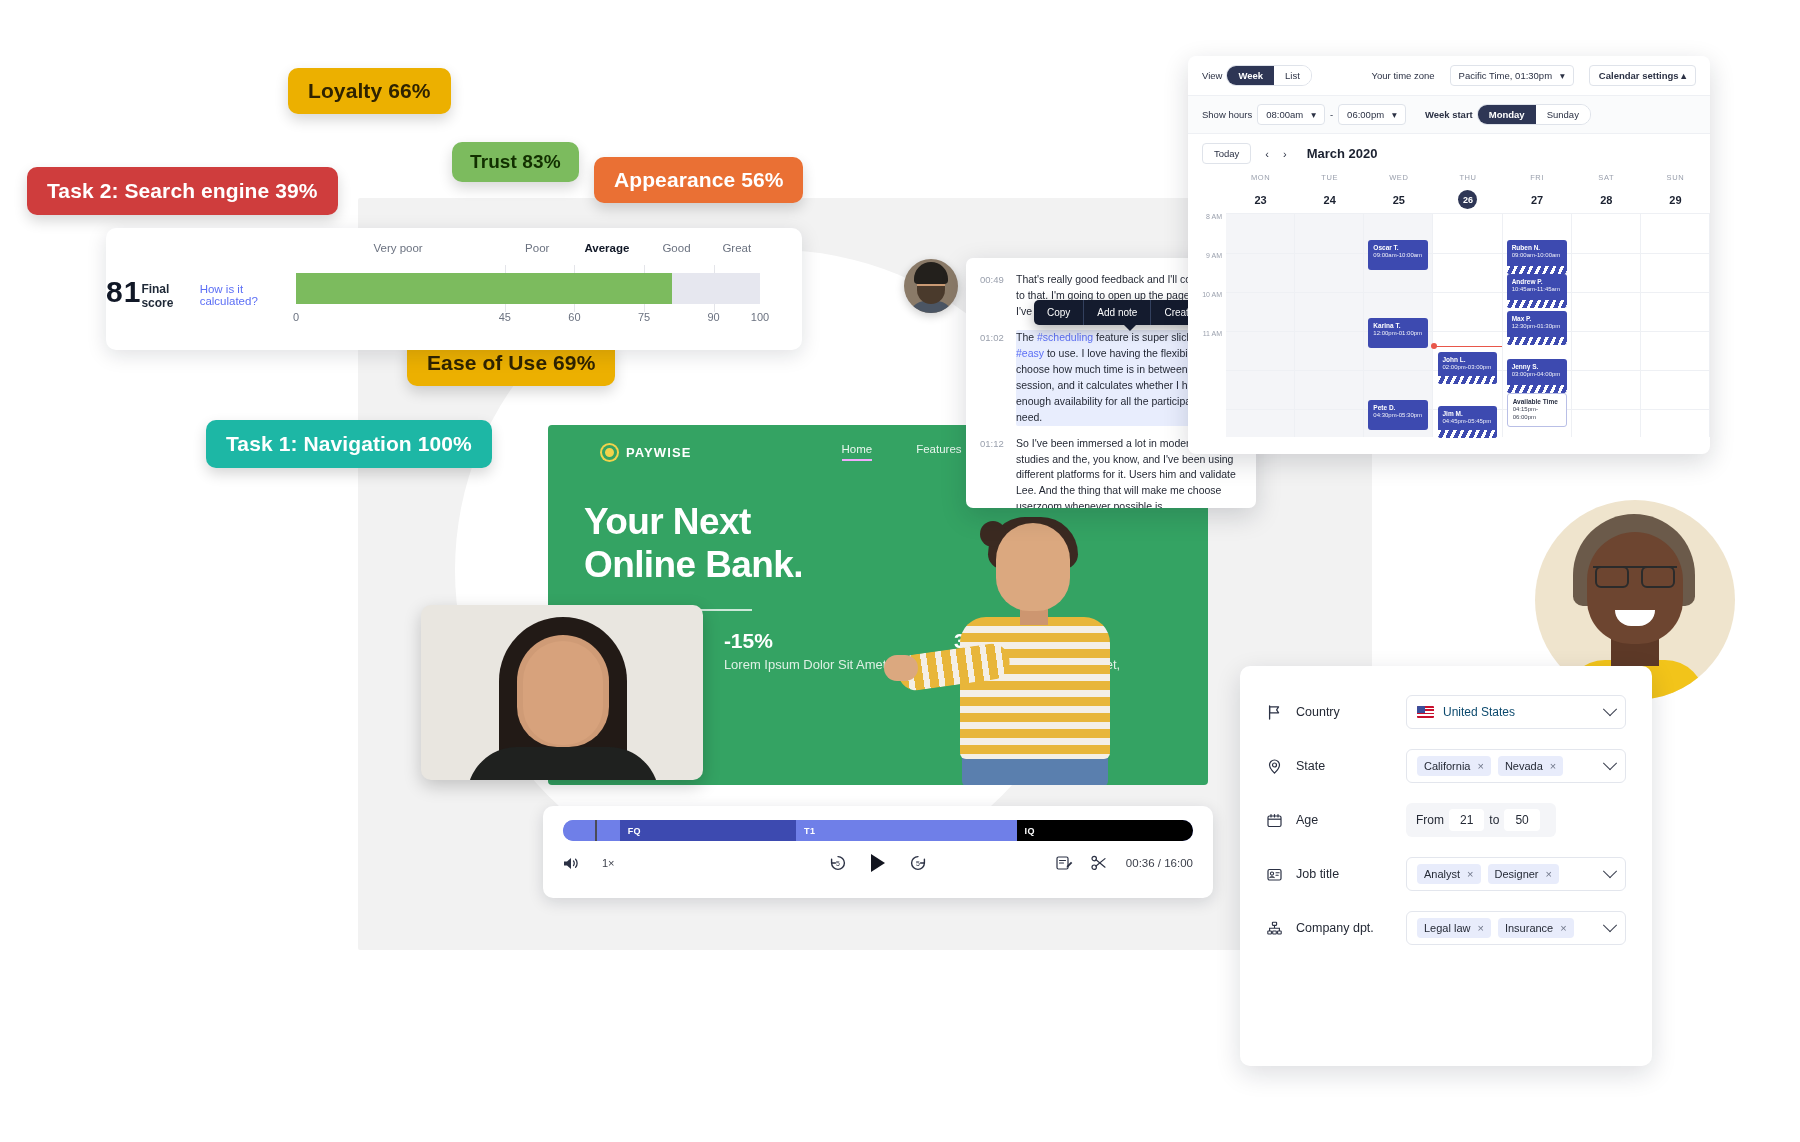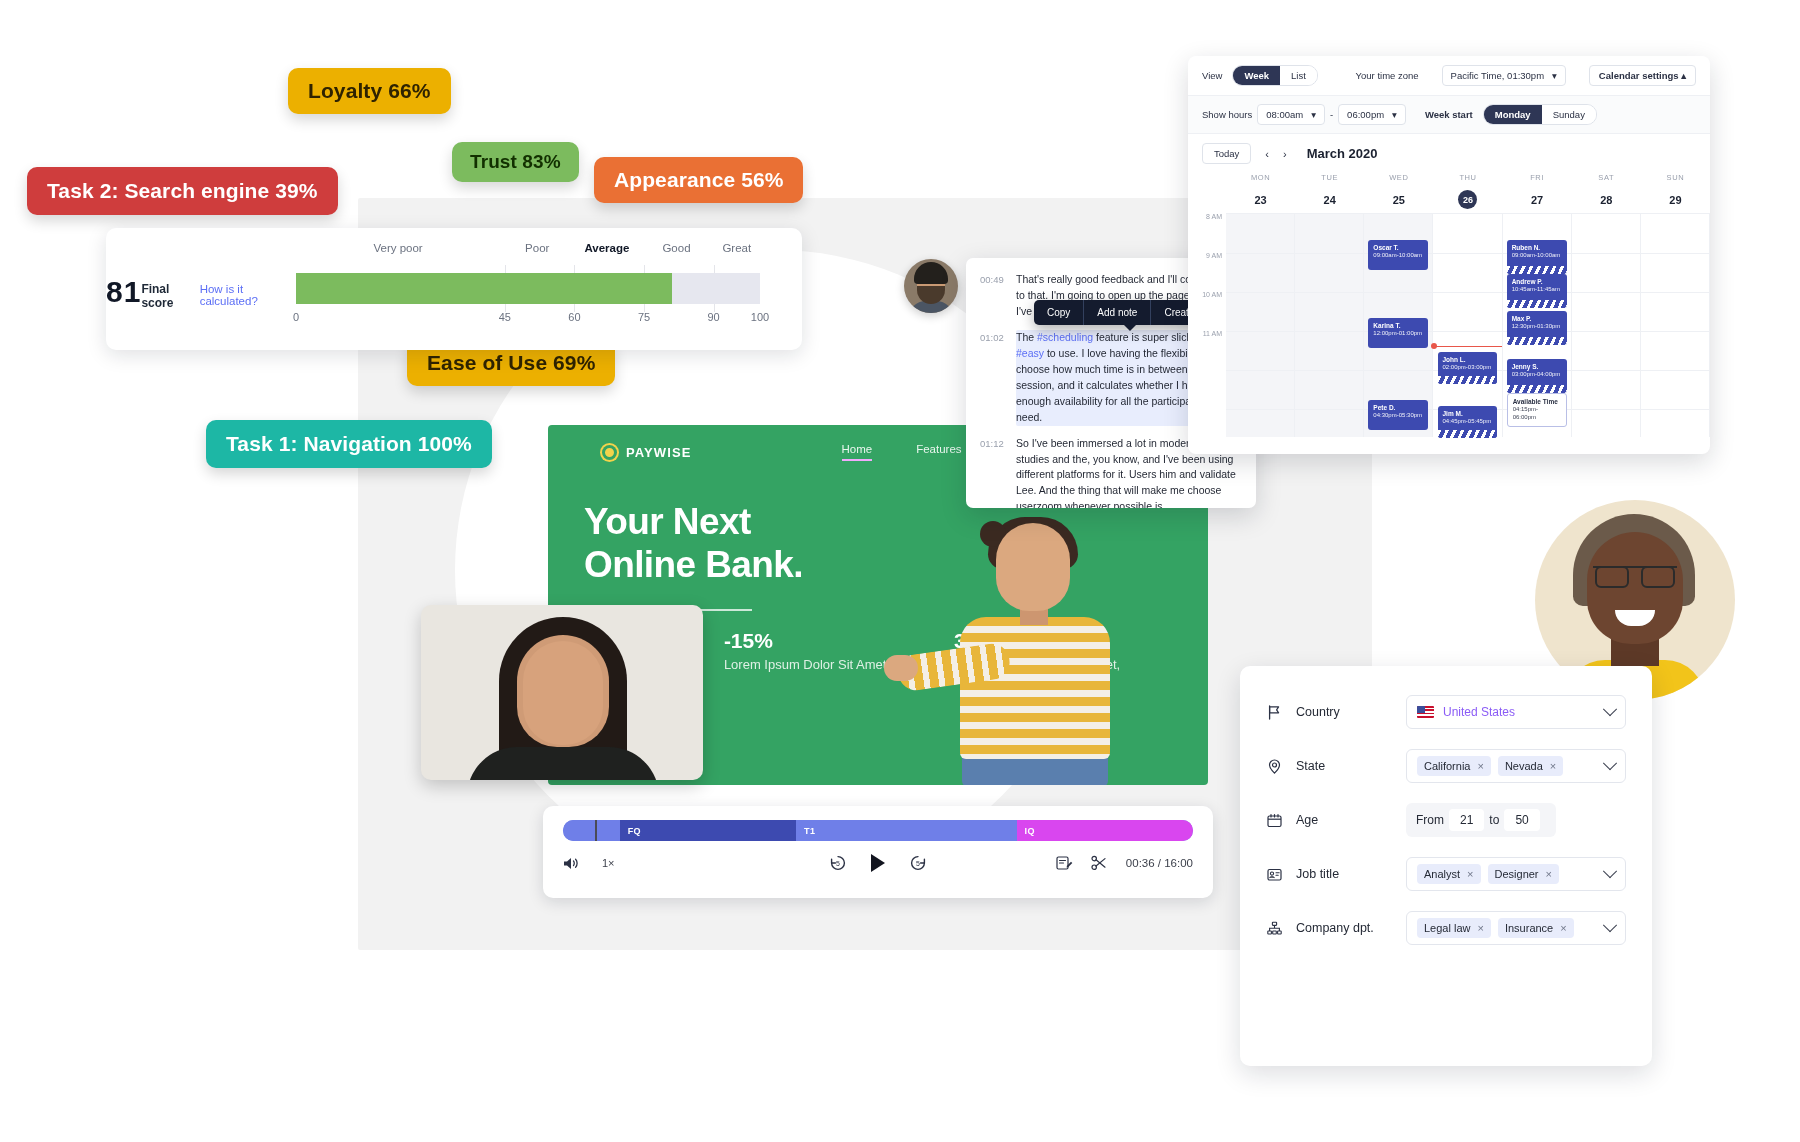--- a/index.html
+++ b/index.html
@@ -162,26 +162,26 @@
   .al-shirt{position:absolute;left:30px;top:160px;width:140px;height:48px;background:#f2c41a;border-radius:40px 40px 0 0;}
 
   
   .calendar{
     position:absolute;left:1188px;top:56px;width:522px;height:398px;
     background:#ffffff;border-radius:8px;box-shadow:0 8px 26px rgba(16,24,40,.16);
     overflow:hidden;box-sizing:border-box;
   }
   .cal-bar1{display:flex;align-items:center;padding:9px 14px;border-bottom:1px solid #eef0f4;font-size:9.5px;color:#2b3144;}
   .cal-bar2{display:flex;align-items:center;padding:8px 14px;background:#fafbfc;border-bottom:1px solid #eef0f4;font-size:9.5px;color:#2b3144;}
-  .seg-group{display:flex;border:1px solid #dfe3ea;border-radius:10px;overflow:hidden;margin-left:10px;}
+  .seg-group{display:flex;border:1px solid #dfe3ea;border-radius:10px;overflow:hidden;margin-left:4px;}
   .seg-btn{padding:4px 11px;font-size:9.5px;color:#2b3144;background:#ffffff;}
   .seg-btn.on{background:#2e3655;color:#ffffff;font-weight:bold;}
   .cal-select{display:inline-flex;align-items:center;gap:8px;border:1px solid #dfe3ea;border-radius:4px;
      padding:4px 8px;font-size:9.5px;color:#2b3144;background:#fff;margin:0 5px;}
-  .cal-right{margin-left:auto;display:flex;align-items:center;gap:18px;}
+  .cal-right{margin-left:auto;display:flex;align-items:center;gap:10px;}
   .cal-btn{border:1px solid #dfe3ea;border-radius:4px;padding:4px 9px;font-size:9.5px;font-weight:bold;color:#2b3144;background:#fff;}
   .cal-nav{display:flex;align-items:center;padding:9px 14px;gap:14px;}
   .today-btn{border:1px solid #dfe3ea;border-radius:4px;padding:4px 11px;font-size:9.5px;color:#2b3144;background:#fff;}
   .arrow{font-size:11px;color:#2b3144;cursor:pointer;}
   .cal-month{font-size:13px;font-weight:bold;color:#1b2130;margin-left:6px;}
   .cal-grid{position:relative;}
   .cal-head{display:flex;padding-left:38px;}
   .cal-head div{flex:1;text-align:center;}
   .dow{font-size:7.5px;color:#9aa0ad;letter-spacing:.6px;}
   .dnum{font-size:11px;font-weight:bold;color:#1b2130;margin-top:8px;height:19px;display:flex;align-items:center;justify-content:center;}
@@ -212,21 +212,21 @@
     position:absolute;left:1240px;top:666px;width:412px;height:400px;
     background:#ffffff;border-radius:10px;box-shadow:0 8px 26px rgba(16,24,40,.14);
     padding:26px 26px 20px 26px;box-sizing:border-box;
   }
   .f-row{display:flex;align-items:center;height:40px;margin-bottom:14px;}
   .f-label{display:flex;align-items:center;gap:13px;width:140px;flex:none;}
   .f-label span{font-size:12.5px;color:#252a36;}
   .f-ctl{flex:1;display:flex;align-items:center;border:1px solid #e3e6ed;border-radius:6px;
      height:34px;padding:0 10px;box-sizing:border-box;background:#ffffff;}
   .f-ctl.plain{border:none;background:#f4f5f8;}
-  .f-val{font-size:12px;color:#8b5cf6;}
+  .f-val{font-size:12px;color:#0c4a6e;}
   .chev{margin-left:auto;width:9px;height:9px;border-right:1.6px solid #3b4050;border-bottom:1.6px solid #3b4050;
      transform:rotate(45deg) translate(-2px,-2px);}
   .chip{display:inline-flex;align-items:center;gap:7px;background:#e8ecfb;border-radius:4px;
      padding:4px 7px;margin-right:7px;font-size:11px;color:#252a36;}
   .chip i{font-style:normal;color:#70778a;font-size:11px;cursor:pointer;}
   .flag{width:17px;height:12px;margin-right:9px;border-radius:1px;overflow:hidden;position:relative;
      background:repeating-linear-gradient(180deg,#c8102e 0 1.7px,#ffffff 1.7px 3.4px);}
   .flag:after{content:"";position:absolute;left:0;top:0;width:8px;height:6.5px;background:#3b4d9a;}
   .age-box{background:#ffffff;border-radius:4px;padding:4px 11px;font-size:12px;color:#252a36;margin:0 5px;}
   .age-word{font-size:12px;color:#252a36;}
@@ -339,21 +339,21 @@
 
   <div class="player">
     <div class="timeline" id="timeline">
         <div class="seg" style="width: 9%; background: rgb(111, 127, 232);"></div>
         <div class="seg" style="width: 28%; background: rgb(61, 74, 176);">
           <span class="seg-label">FQ</span>
         </div>
         <div class="seg" style="width: 35%; background: rgb(111, 127, 232);">
           <span class="seg-label">T1</span>
         </div>
-        <div class="seg" style="width: 28%; background: #d946ef;">
+        <div class="seg" style="width: 28%; background: #000000;">
           <span class="seg-label">IQ</span>
         </div>
       <div class="playhead"></div>
     </div>
     <div class="ctrl-row">
       <div class="ctrl-left">
         <span>
           <svg width="17" height="15" viewBox="0 0 17 15">
               <path d="M1 5.5h3L8 2v11L4 9.5H1z" fill="#2b3144"></path>
               <path d="M10.5 5c1 1 1 3.5 0 4.5" stroke="#2b3144" stroke-width="1.3" fill="none" stroke-linecap="round"></path>

